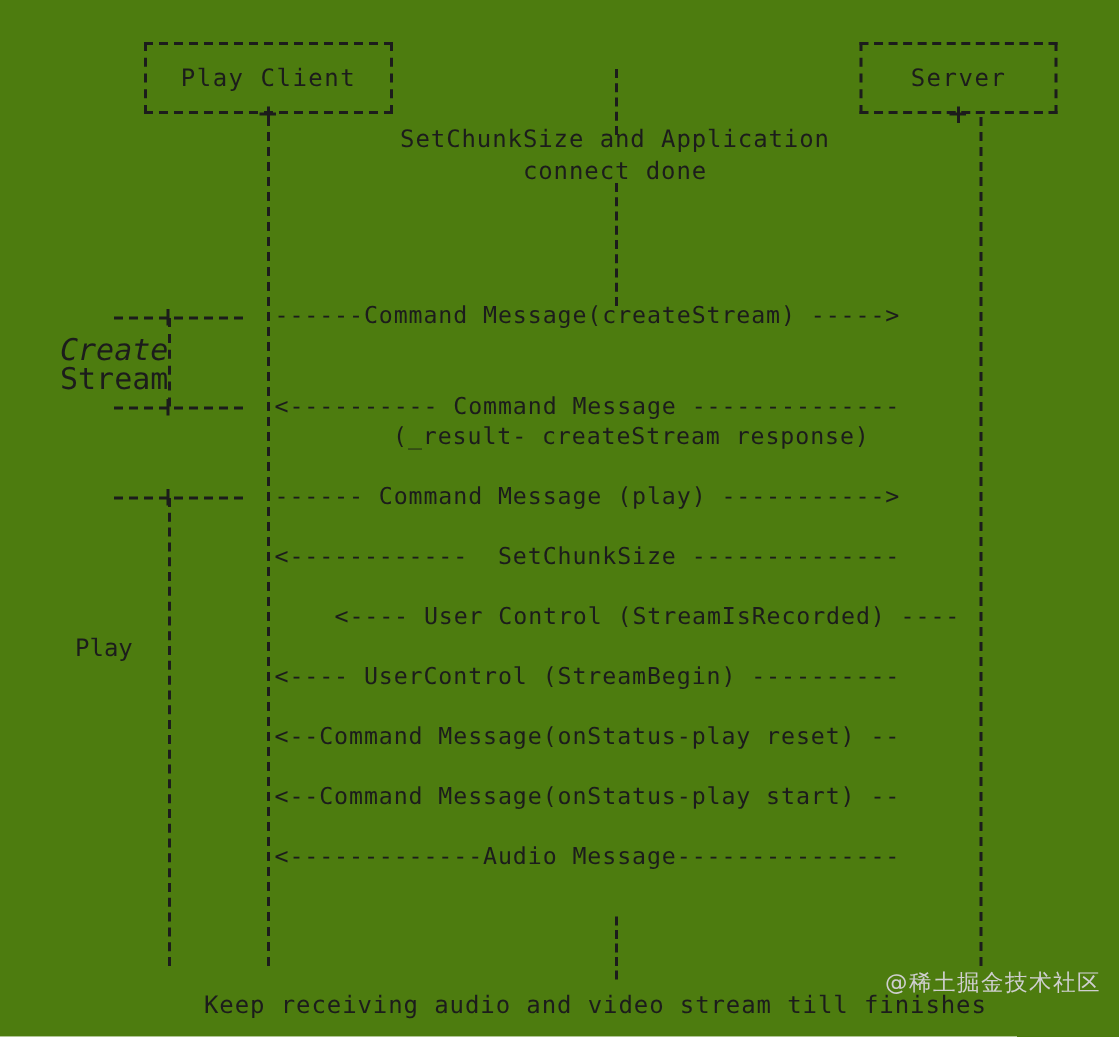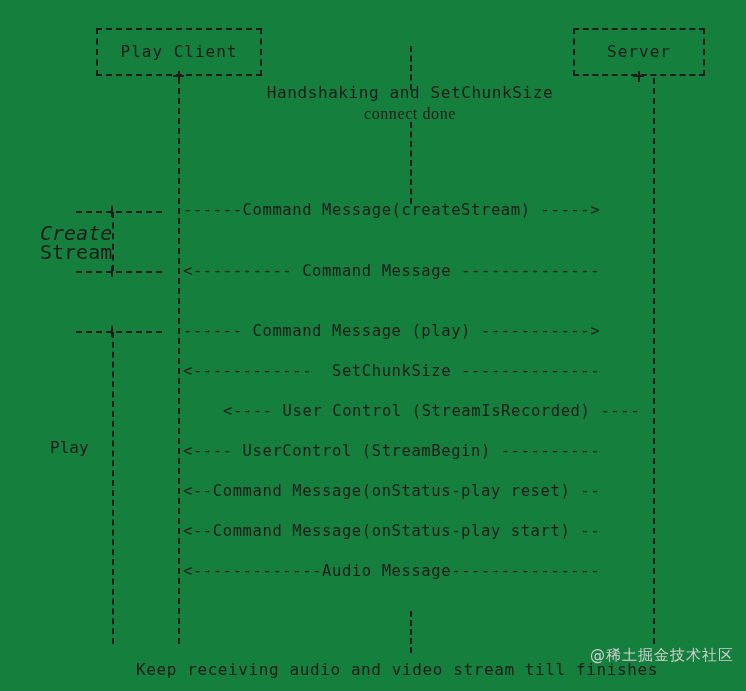--- a/index.html
+++ b/index.html
@@ -5,21 +5,21 @@
 <style>
   html, body {
     margin: 0;
     padding: 0;
     background: #ffffff;
   }
   #canvas {
     position: relative;
     width: 746px;
     height: 691px;
-    background: #15803d;
+    background: #4d7c0f;
     overflow: hidden;
     font-family: "DejaVu Sans Mono", "Liberation Mono", monospace;
     color: #1c1c1c;
   }
 
   
   .t {
     position: absolute;
     white-space: pre;
     font-family: "DejaVu Sans Mono", "Liberation Mono", monospace;
@@ -107,39 +107,40 @@
   <div class="box-label" style="left:573px; top:43px; width:132px;">Server</div>
   <div class="plus-tick" style="left:633px; top:75px;"></div>
 
   <div class="lifeline" style="left:178px; top:78px; height:566px;"></div>
   <div class="lifeline" style="left:653px; top:78px; height:566px;"></div>
 
   <div class="lifeline" style="left:410px; top:46px; height:44px;"></div>
   <div class="lifeline" style="left:410px; top:122px; height:82px;"></div>
   <div class="lifeline" style="left:410px; top:611px; height:42px;"></div>
 
-  <div class="t center" style="left:200px; top:83px; width:420px; font-size:16px;">Handshaking and SetChunkSize</div>
-  <div class="t center" style="left:200px; top:104px; width:420px; font-size:16px;font-family:Liberation Serif, serif;">connect done</div>
+  <div class="t center" style="left:200px; top:83px; width:420px; font-size:16px;">SetChunkSize and Application</div>
+  <div class="t center" style="left:200px; top:104px; width:420px; font-size:16px;">connect done</div>
 
   <div class="brule" style="left:76px; top:211px; width:86px;"></div>
   <div class="brule-plus" style="left:111px; top:206px;"></div>
   <div class="lifeline" style="left:112px; top:212px; height:59px;"></div>
   <div class="brule" style="left:76px; top:271px; width:86px;"></div>
   <div class="brule-plus" style="left:111px; top:266px;"></div>
   <div class="t" style="left:40px; top:223px; font-size:20px; letter-spacing:0px;font-style:italic;">Create</div>
   <div class="t" style="left:40px; top:242px; font-size:20px; letter-spacing:0px;">Stream</div>
 
   <div class="brule" style="left:76px; top:331px; width:86px;"></div>
   <div class="brule-plus" style="left:111px; top:326px;"></div>
   <div class="lifeline" style="left:112px; top:332px; height:312px;"></div>
-  <div class="t" style="left:50px; top:422px; font-size:16px; letter-spacing:0px;margin-top:16px;">Play</div>
+  <div class="t" style="left:50px; top:422px; font-size:16px; letter-spacing:0px;">Play</div>
 
   <div class="t" style="left:183px; top:200px;text-align:right;">------Command Message(createStream) -----&gt;</div>
 
   <div class="t" style="left:183px; top:261px;">&lt;---------- Command Message --------------</div>
+  <div class="t" style="left:262px; top:281px;">(_result- createStream response)</div>
 
   <div class="t" style="left:183px; top:321px;">------ Command Message (play) -----------&gt;</div>
 
   <div class="t" style="left:183px; top:361px;">&lt;------------  SetChunkSize --------------</div>
 
   <div class="t" style="left:183px; top:401px;margin-left:40px;">&lt;---- User Control (StreamIsRecorded) ----</div>
 
   <div class="t" style="left:183px; top:441px;">&lt;---- UserControl (StreamBegin) ----------</div>
 
   <div class="t" style="left:183px; top:481px;">&lt;--Command Message(onStatus-play reset) --</div>

